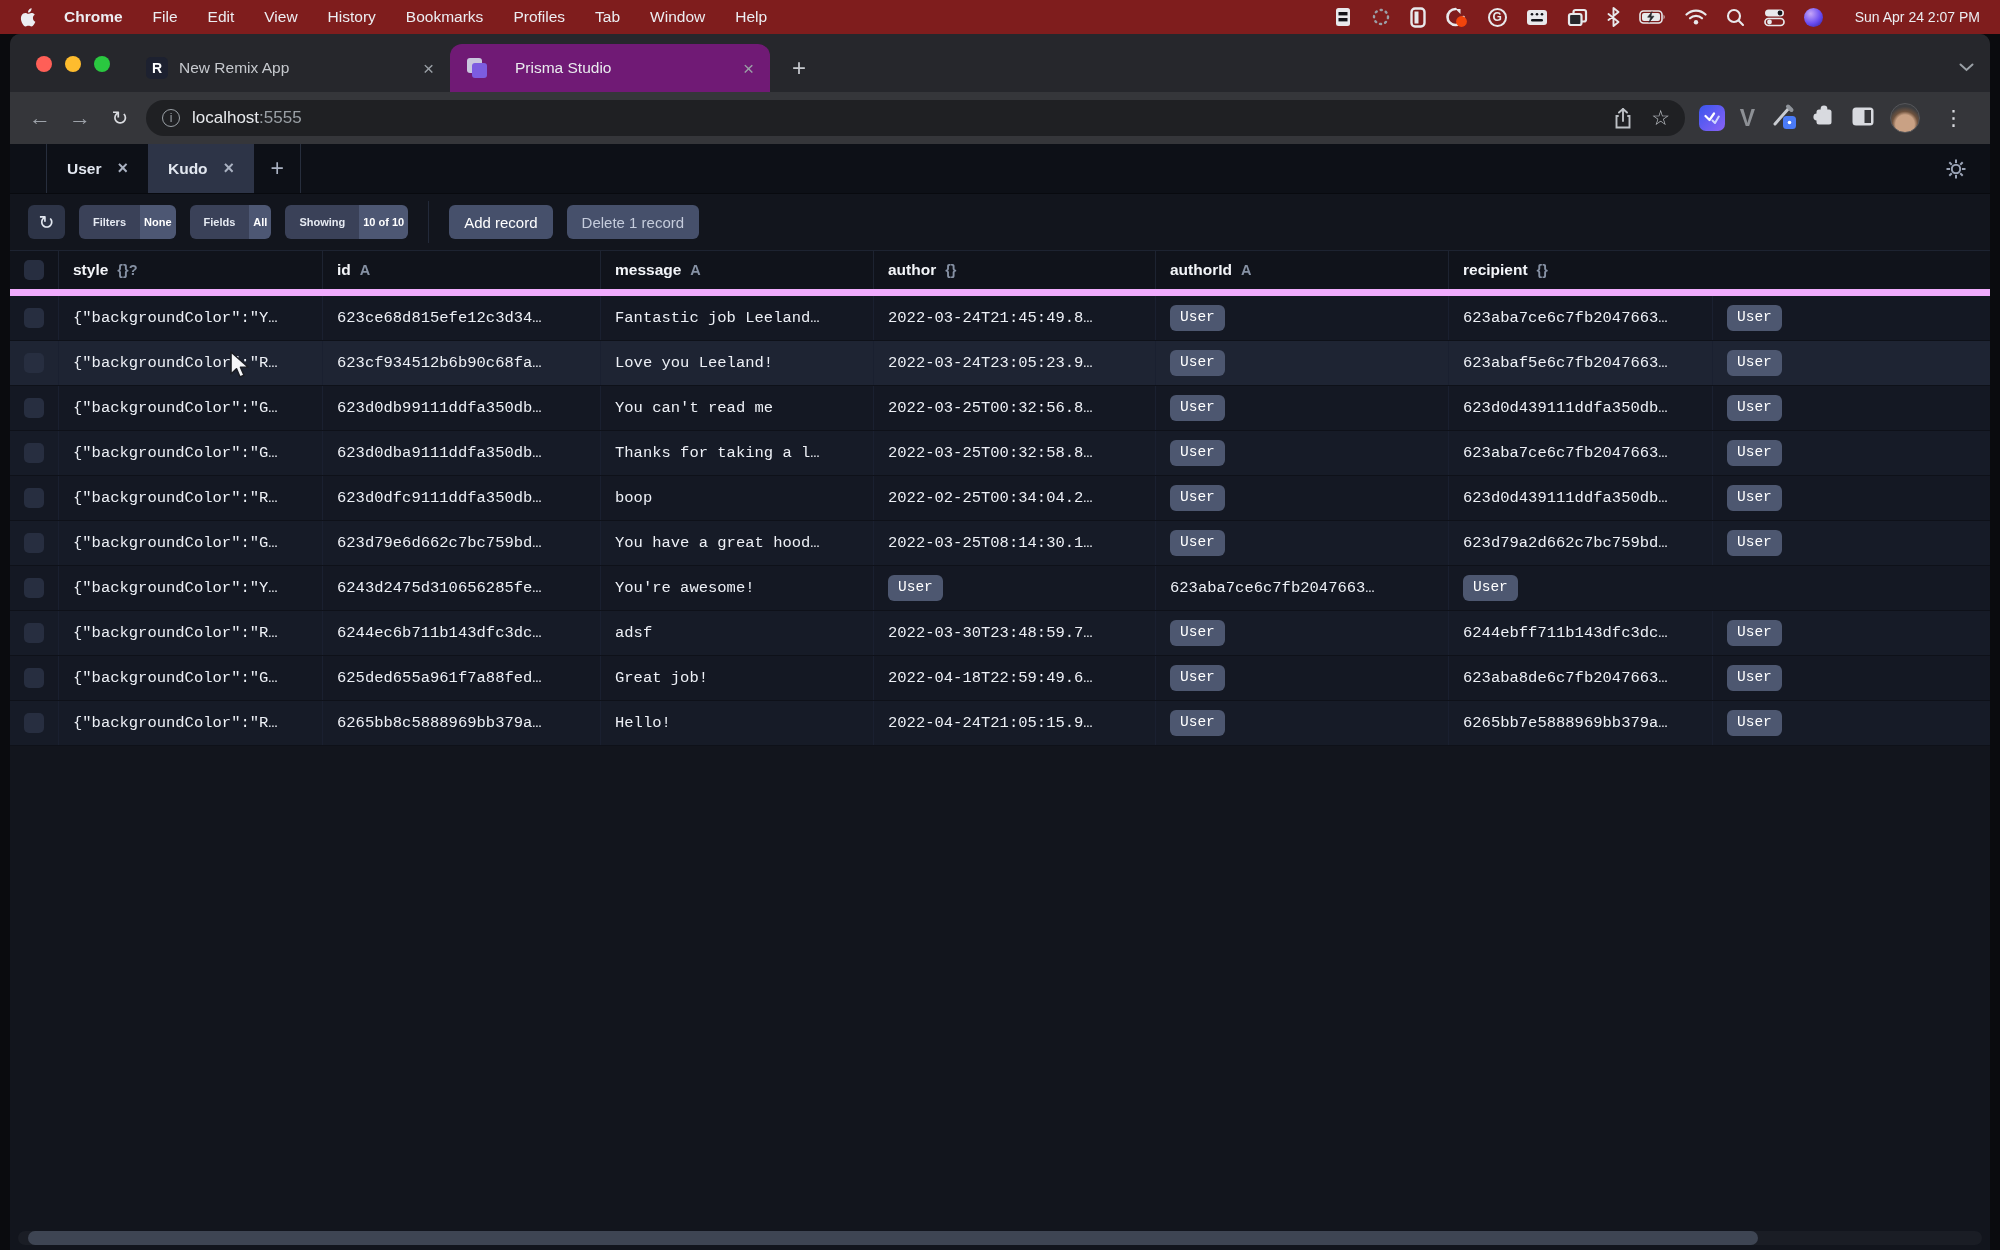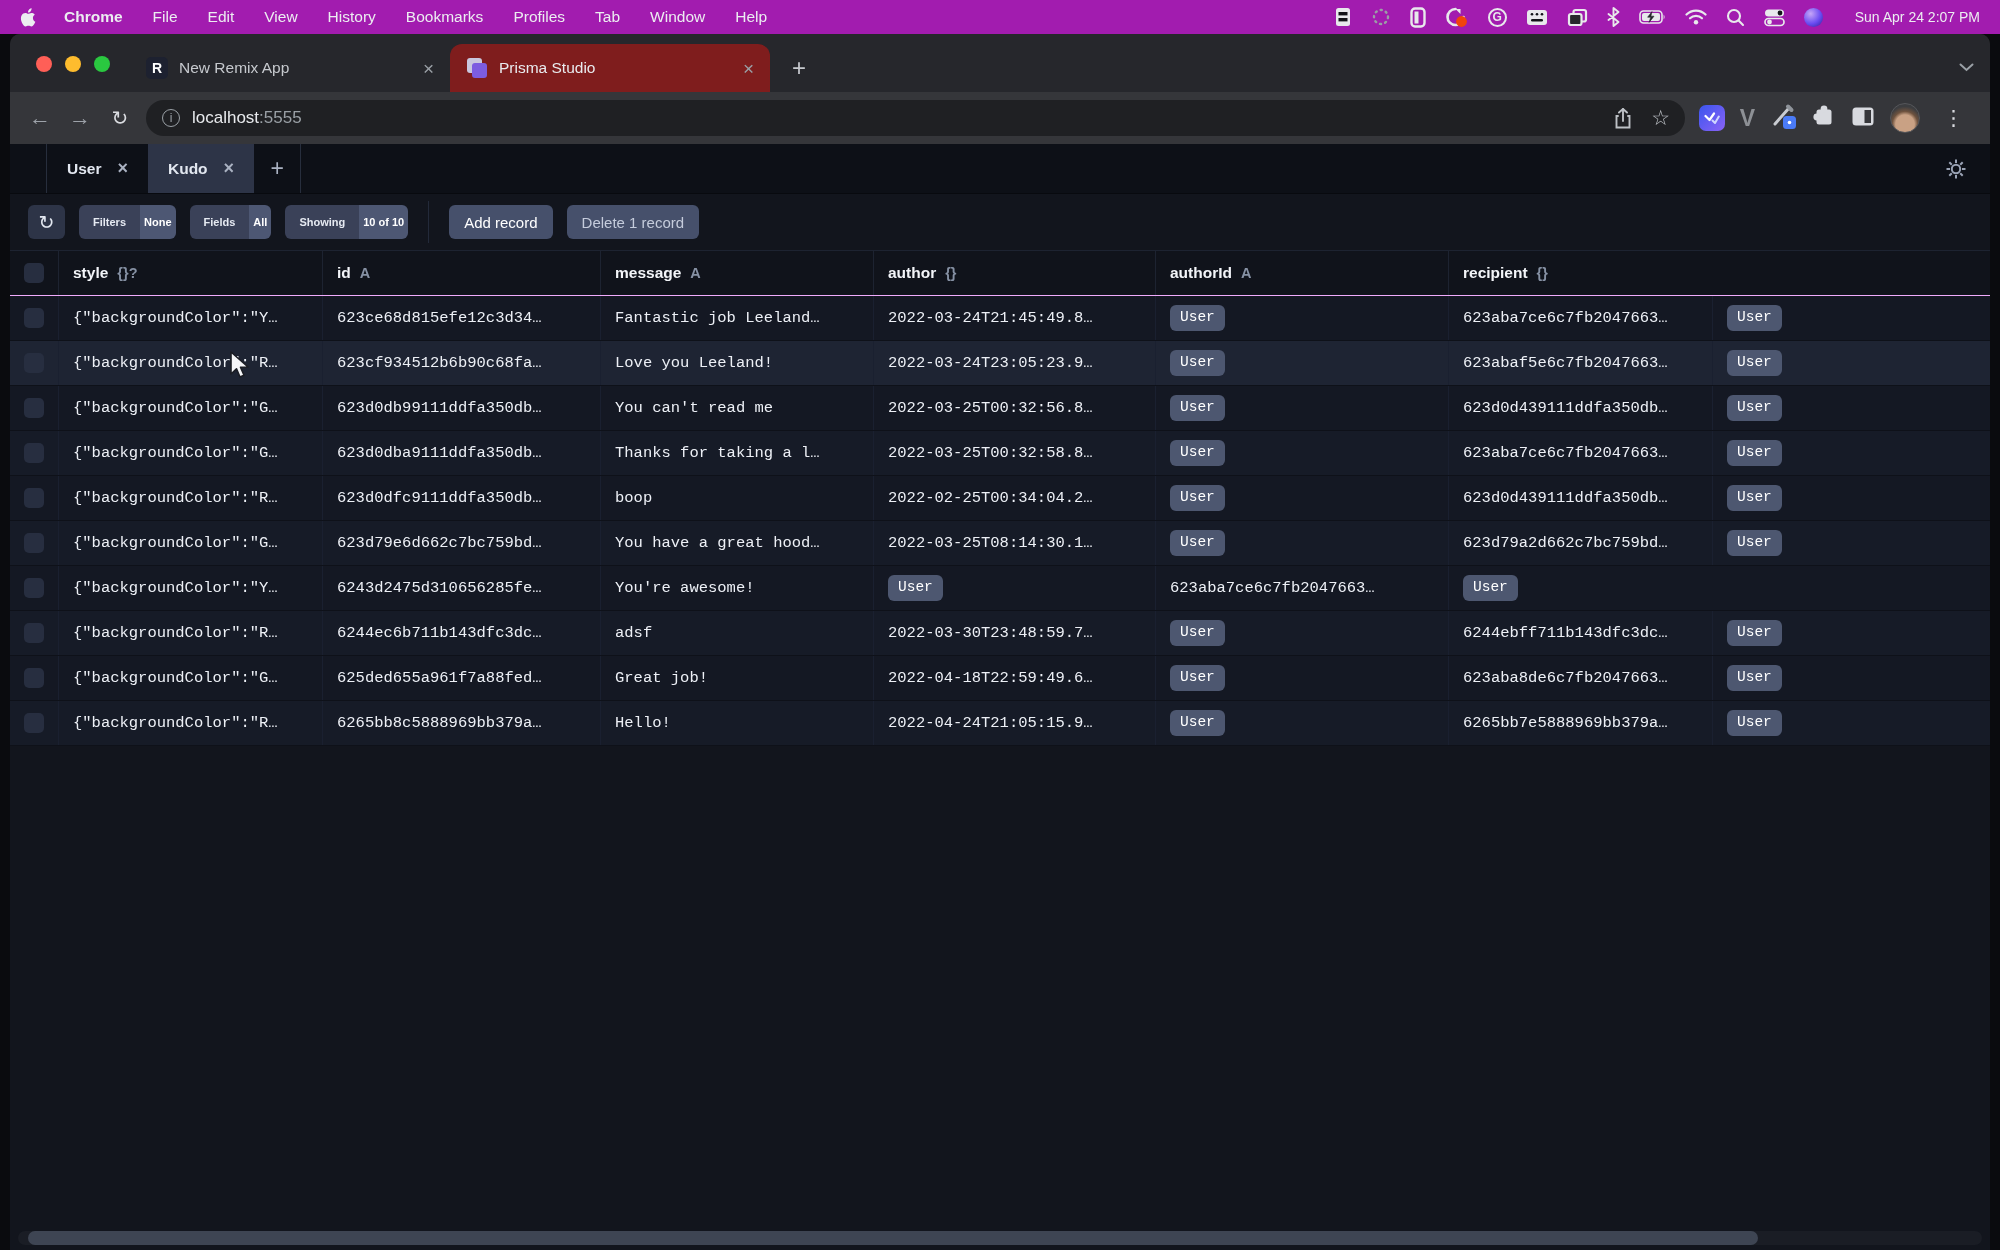--- a/index.html
+++ b/index.html
@@ -1,21 +1,21 @@
 <!DOCTYPE html>
 <html><head>
 <meta charset="utf-8">
 <style>
   * { margin:0; padding:0; box-sizing:border-box; }
   html,body { width:2000px; height:1250px; overflow:hidden; }
   body { position:relative; background:#0a0b0e; font-family:"Liberation Sans",sans-serif;
          -webkit-font-smoothing:antialiased; }
 
   
-  .menubar { position:absolute; top:0; left:0; right:0; height:34px; background:#a21caf;
+  .menubar { position:absolute; top:0; left:0; right:0; height:34px; background:#7f1d1d;
              display:flex; align-items:center; padding:0 20px; color:#ecedf1; font-size:15.5px; }
   .apple { margin-right:28px; display:flex; }
   .menu-item { margin-right:30px; cursor:default; }
   .menu-item.bold { font-weight:700; }
   .statusbar { margin-left:auto; display:flex; align-items:center; gap:19px; }
   .sicon { display:flex; align-items:center; justify-content:center; }
   .gcircle { width:19px; height:19px; border:2px solid #e8e9ec; border-radius:50%;
              color:#e8e9ec; font-size:12px; font-weight:700; display:flex; align-items:center; justify-content:center; }
   .orb { width:19px; height:19px; border-radius:50%;
          background:radial-gradient(circle at 35% 30%, #c5a6f8, #6a4cf2 55%, #2c1d96); }
@@ -25,21 +25,21 @@
   .window { position:absolute; top:34px; left:10px; right:10px; bottom:0;
             background:#202124; border-radius:10px 10px 0 0; overflow:hidden; }
 
   .tabstrip { height:58px; background:#26272c; position:relative; display:flex; align-items:flex-end; }
   .traffic { position:absolute; left:26px; top:22px; display:flex; gap:13px; }
   .light { width:16px; height:16px; border-radius:50%; }
   .light.red{ background:#ff5f57; } .light.yellow{ background:#febc2e; } .light.green{ background:#2ac840; }
 
   .tab { height:48px; width:320px; display:flex; align-items:center; padding:0 16px; font-size:15.5px; }
   .tab.inactive { margin-left:120px; color:#c6c9ce; }
-  .tab.active { background:#7f1d1d; border-radius:12px 12px 0 0; color:#e9ebee; }
+  .tab.active { background:#701a75; border-radius:12px 12px 0 0; color:#e9ebee;gap:16px; }
   .favicon { width:22px; height:22px; margin-right:11px; position:relative; flex:none; }
   .remix-fav { background:#1d2130; border-radius:5px; color:#fff; font-weight:800; font-size:14px;
                display:flex; align-items:center; justify-content:center; }
   .prisma-back { position:absolute; left:1px; top:1px; width:15px; height:15px; border-radius:3px; background:#c9c7de; }
   .prisma-front{ position:absolute; right:1px; bottom:1px; width:15px; height:15px; border-radius:3px; background:#7c5ce0; }
   .tab-label { white-space:nowrap; overflow:hidden; }
   .tab-close { margin-left:auto; color:#9aa0a6; font-size:19px; line-height:1; }
   .newtab { width:34px; height:34px; margin:0 0 7px 12px; color:#c6c9ce; font-size:24px;
             display:flex; align-items:center; justify-content:center; border-radius:50%; }
   .strip-chevron { position:absolute; right:16px; bottom:16px; }
@@ -83,21 +83,21 @@
               display:flex; align-items:center; justify-content:center; font-size:19px; flex:none; }
   .seg { display:flex; height:34px; border-radius:6px; overflow:hidden; font-size:11px; font-weight:700; flex:none; }
   .seg .lab { background:#3a4158; color:#e6eaf2; display:flex; align-items:center; padding:0 14px; }
   .seg .val { background:#4d5773; color:#ffffff; display:flex; align-items:center; padding:0 4px; }
   .tb-divider { width:1px; height:42px; background:#232a3a; margin:0 6px; }
   .btn { height:34px; background:#46506b; border-radius:6px; color:#fff; font-weight:400;
          font-size:15px; padding:0 15px; display:flex; align-items:center; flex:none; }
   .btn.secondary { color:#c5ccdc; }
 
   .grid { display:grid; grid-template-columns:48px 264px 278px 273px 282px 293px 264px 1fr; }
-  .thead { height:46px; background:#10131b; border-top:1px solid #1d2331; border-bottom:1px solid #f0abfc; }
+  .thead { height:46px; background:#10131b; border-top:1px solid #1d2331; border-bottom:7px solid #f0abfc; }
   .th { display:flex; align-items:center; gap:9px; padding-left:14px; color:#f3f5f9;
         font-weight:700; font-size:15.5px; border-left:1px solid #1d2331; overflow:hidden; }
   .th:first-child { border-left:none; justify-content:center; padding-left:0; }
   .badge { color:#8691a4; font-weight:600; font-size:14.5px; }
 
   .trow { height:45px; border-bottom:1px solid #0e1119; background:#141823; }
   .trow.alt { background:#161b27; }
   .trow.hovered { background:#1e2433; }
   .td { display:flex; align-items:center; padding-left:14px; border-left:1px solid #1a2030;
         font-family:"Liberation Mono",monospace; font-size:15.5px; color:#edf0f6;

